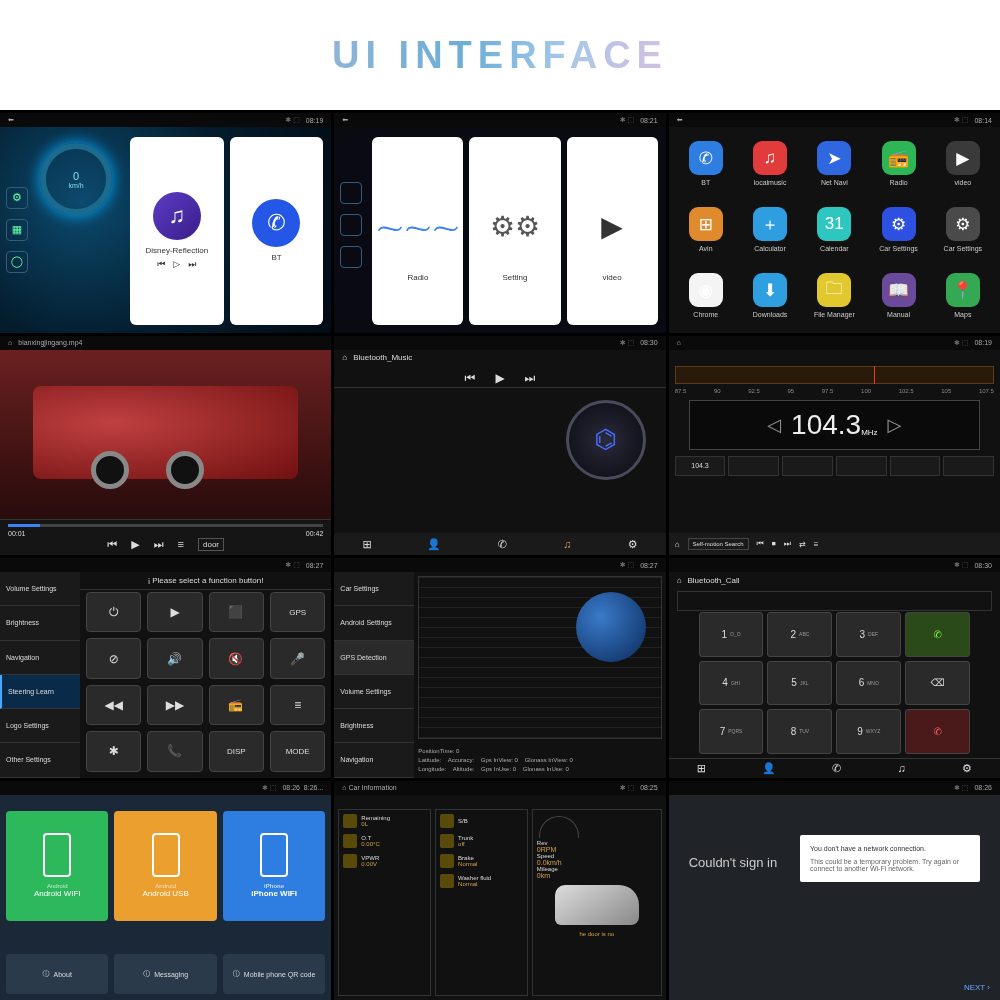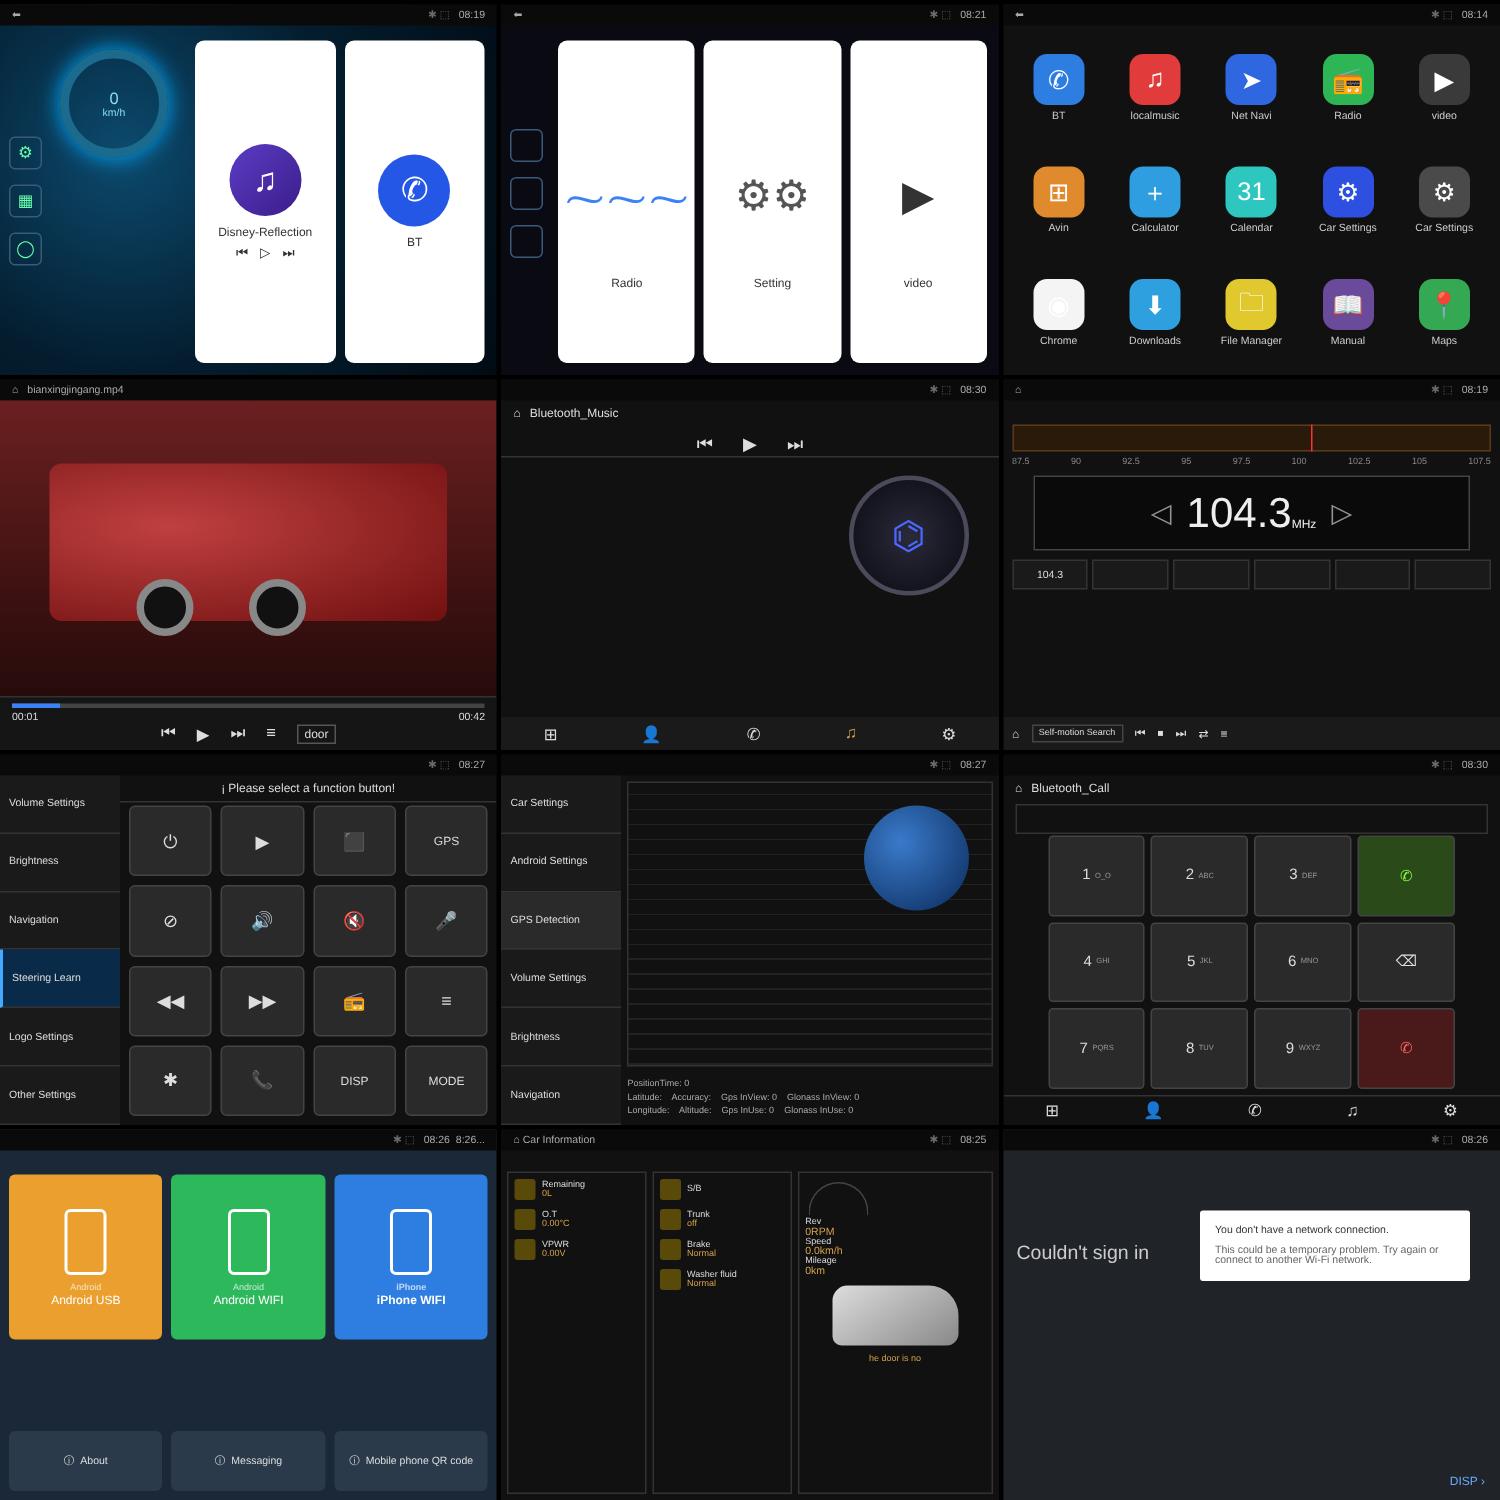--- a/index.html
+++ b/index.html
@@ -104,27 +104,30 @@
   
   .p11 .cols { position: absolute; top: 14px; left: 4px; right: 4px; bottom: 4px; display: grid; grid-template-columns: 1fr 1fr 1.4fr; gap: 4px; }
   .p11 .col { border: 1px solid #333; padding: 4px; font-size: 6px; }
   .p11 .row { display: flex; align-items: center; gap: 4px; margin-bottom: 6px; }
   .p11 .ic { width: 14px; height: 14px; background: #5a4a0a; border-radius: 2px; }
   .p11 .car { width: 70%; height: 40px; background: linear-gradient(145deg, #ddd, #888); border-radius: 10px 20px 8px 6px; margin: 6px auto; }
   .p11 .gauge { width: 40px; height: 22px; border: 1px solid #444; border-radius: 20px 20px 0 0; border-bottom: none; margin: 2px; display: inline-block; }
   
   .p12 { background: #202428; }
   .p12 .card { position: absolute; right: 20px; top: 40px; width: 180px; background: #fff; color: #333; padding: 10px; border-radius: 2px; font-size: 7px; }
-  .p12 .side { position: absolute; left: 9px; top: 60px; font-size: 13px; color: #ccc; }
+  .p12 .side { position: absolute; left: 20px; top: 60px; font-size: 13px; color: #ccc; }
   .p12 .next { position: absolute; right: 10px; bottom: 8px; font-size: 8px; color: #6af; }
 </style>
 </head>
 <body>
 
 <div class="wrapper">
+  <div class="title-bar">
+    <h1>UI INTERFACE</h1>
+  </div>
   <div class="grid">
 
     <div class="panel p1">
       <div class="statusbar">
           <span>⬅</span>
           <span class="spacer"></span>
           <span class="icons"></span>
           <span>08:19</span>
         </div>
       <div class="content">
@@ -500,30 +503,30 @@
           <span>♫</span>
           <span>⚙</span>
         </div>
       </div>
     </div>
 
     <div class="panel p10">
       <div class="statusbar"><span class="spacer"></span><span class="icons"></span><span>08:26</span>&nbsp;&nbsp;<span>8:26...</span></div>
       <div class="content">
         <div class="tiles" id="p10tiles">
+            <div class="tile" style="background: rgb(46, 184, 92);">
+              <div class="ph"></div>
+              <div style="font-size:6px;opacity:.7">Android</div>
+              <div>Android WIFI</div>
+            </div>
             <div class="tile" style="background: rgb(234, 159, 46);">
               <div class="ph"></div>
               <div style="font-size:6px;opacity:.7">Android</div>
               <div>Android USB</div>
             </div>
-            <div class="tile" style="background: rgb(46, 184, 92);">
-              <div class="ph"></div>
-              <div style="font-size:6px;opacity:.7">Android</div>
-              <div>Android WIFI</div>
-            </div>
             <div class="tile" style="background: rgb(46, 125, 224); font-weight: bold;">
               <div class="ph"></div>
               <div style="font-size:6px;opacity:.7">iPhone</div>
               <div>iPhone WIFI</div>
             </div>
           </div>
         <div class="bot" id="p10bot">
             <div class="b">
               <span>ⓘ</span>
               <span>About</span>
@@ -627,18 +630,18 @@
           <span class="spacer"></span>
           <span class="icons"></span>
           <span>08:26</span>
         </div>
       <div class="content">
         <div class="side">Couldn't sign in</div>
         <div class="card">
           <div style="margin-bottom:6px">You don't have a network connection.</div>
           <div style="color:#666">This could be a temporary problem. Try again or connect to another Wi-Fi network.</div>
         </div>
-        <div class="next">DISP ›</div>
+        <div class="next">NEXT ›</div>
       </div>
     </div>
 
   </div>
 </div>
 
 </body></html>

